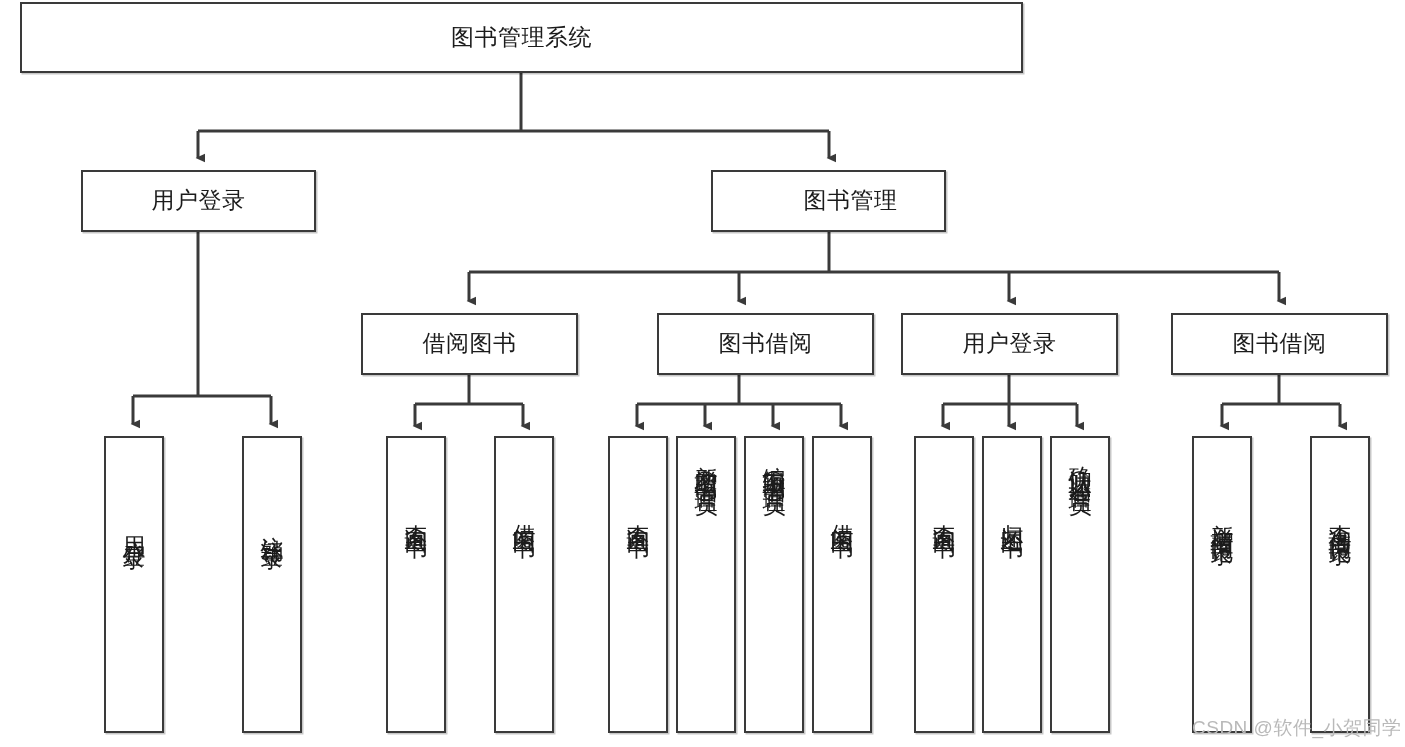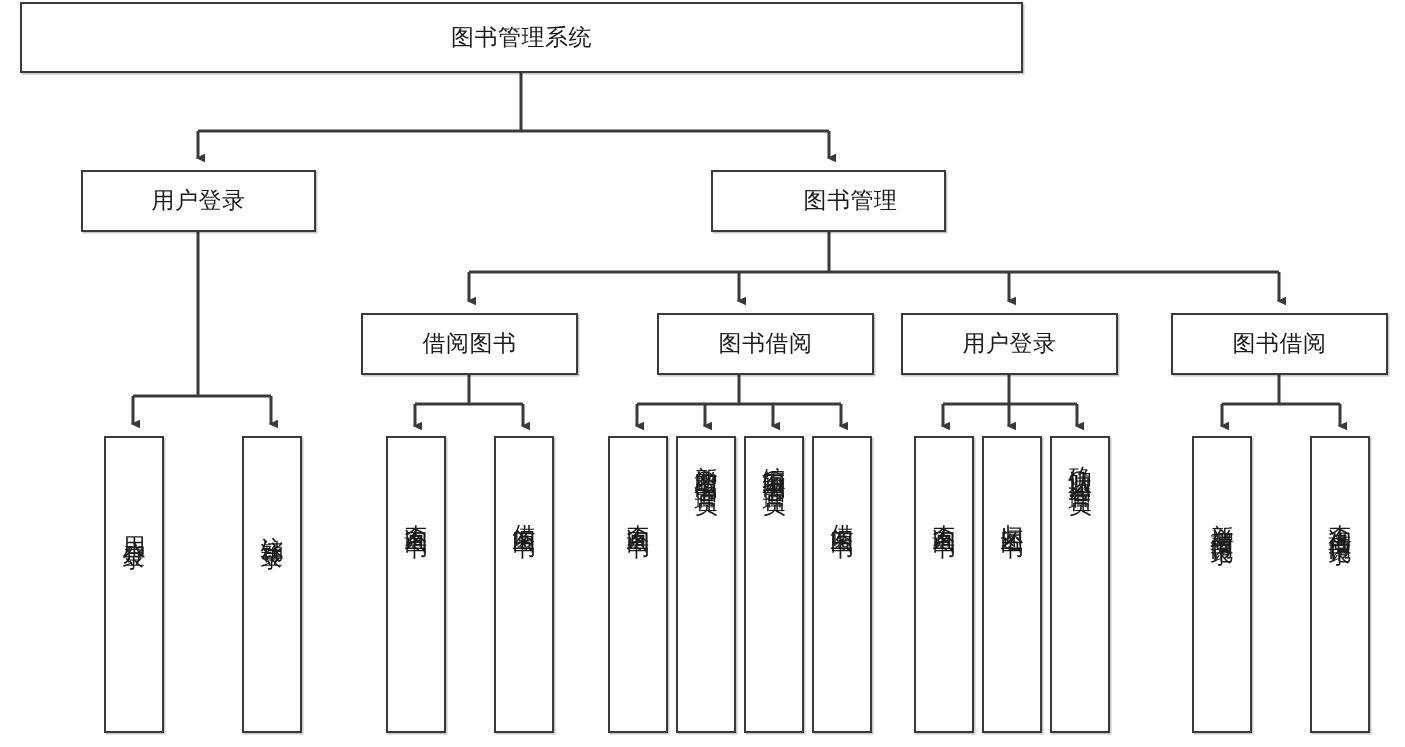--- a/index.html
+++ b/index.html
@@ -190,14 +190,15 @@
     <span class="label">确认归还（管理员）</span>
   </div>
 
   <div class="node vertical midsm" style="left:1192px; top:436px; width:60px; height:297px;">
     <span class="label">新增借阅记录</span>
   </div>
   <div class="node vertical midsm" style="left:1310px; top:436px; width:60px; height:297px;">
     <span class="label">查询借阅记录</span>
   </div>
 
+  <div class="watermark" style="left:1192px; top:715px;">CSDN @软件_小贺同学</div>
 
 </div>
 
 </body></html>

